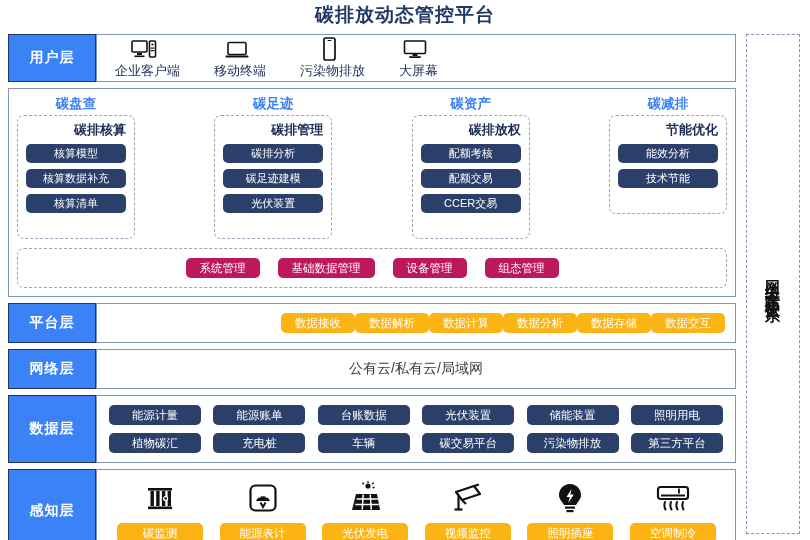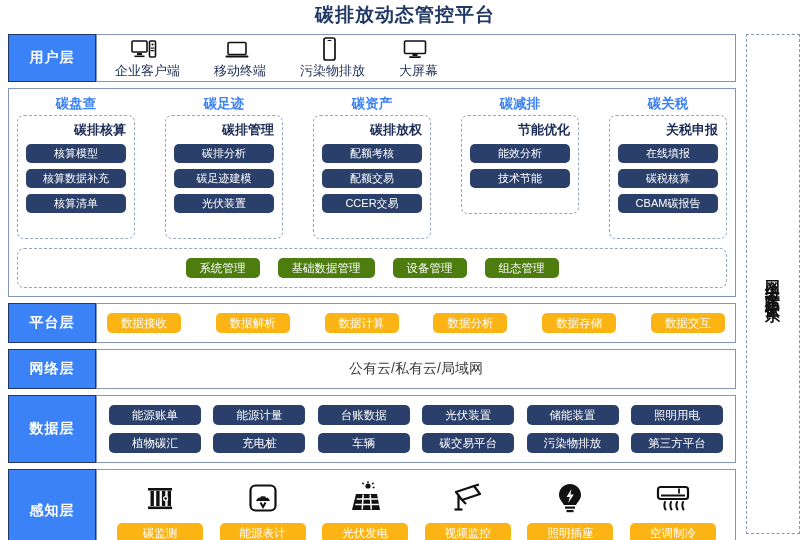--- a/index.html
+++ b/index.html
@@ -143,35 +143,35 @@
     margin-top: 9px;
     border: 1px dashed #97a5bd;
     border-radius: 7px;
     height: 38px;
     display: flex;
     align-items: center;
     justify-content: center;
     gap: 18px;
   }
   .mgmt-pill {
-    background: #4d7c0f;
+    background: #be185d;
     color: #ffffff;
     border-radius: 5px;
     font-size: 11.5px;
     line-height: 20px;
     height: 20px;
     padding: 0 14px;
     white-space: nowrap;
   }
 
   
   .plat-row {
     display: flex;
     align-items: center;
-    justify-content: space-between;
+    justify-content: flex-end;
     height: 38px;
     padding: 0 10px;
   }
   .pill-amber {
     background: #FCB415;
     color: #ffffff;
     border-radius: 5px;
     font-size: 11.5px;
     line-height: 20px;
     height: 20px;
@@ -369,29 +369,20 @@
 
           <div class="app-col">
             <div class="app-col-title">碳减排</div>
             <div class="dashbox">
               <div class="dashbox-title">节能优化</div>
               <span class="pill-navy">能效分析</span>
               <span class="pill-navy">技术节能</span>
             </div>
           </div>
 
-          <div class="app-col">
-            <div class="app-col-title">碳关税</div>
-            <div class="dashbox">
-              <div class="dashbox-title">关税申报</div>
-              <span class="pill-navy">在线填报</span>
-              <span class="pill-navy">碳税核算</span>
-              <span class="pill-navy">CBAM碳报告</span>
-            </div>
-          </div>
 
         </div>
 
         <div class="mgmt-dashbox">
           <span class="mgmt-pill">系统管理</span>
           <span class="mgmt-pill">基础数据管理</span>
           <span class="mgmt-pill">设备管理</span>
           <span class="mgmt-pill">组态管理</span>
         </div>
 
@@ -417,22 +408,22 @@
       <div class="layer-body">
         <div class="net-row">公有云/私有云/局域网</div>
       </div>
     </div>
 
     <div class="layer">
       <div class="layer-label">数据层</div>
       <div class="layer-body">
         <div class="data-grid">
           <div class="data-line">
+            <span class="data-cell">能源计量</span>
             <span class="data-cell">能源账单</span>
-            <span class="data-cell">能源计量</span>
             <span class="data-cell">台账数据</span>
             <span class="data-cell">光伏装置</span>
             <span class="data-cell">储能装置</span>
             <span class="data-cell">照明用电</span>
           </div>
           <div class="data-line">
             <span class="data-cell">植物碳汇</span>
             <span class="data-cell">充电桩</span>
             <span class="data-cell">车辆</span>
             <span class="data-cell">碳交易平台</span>

